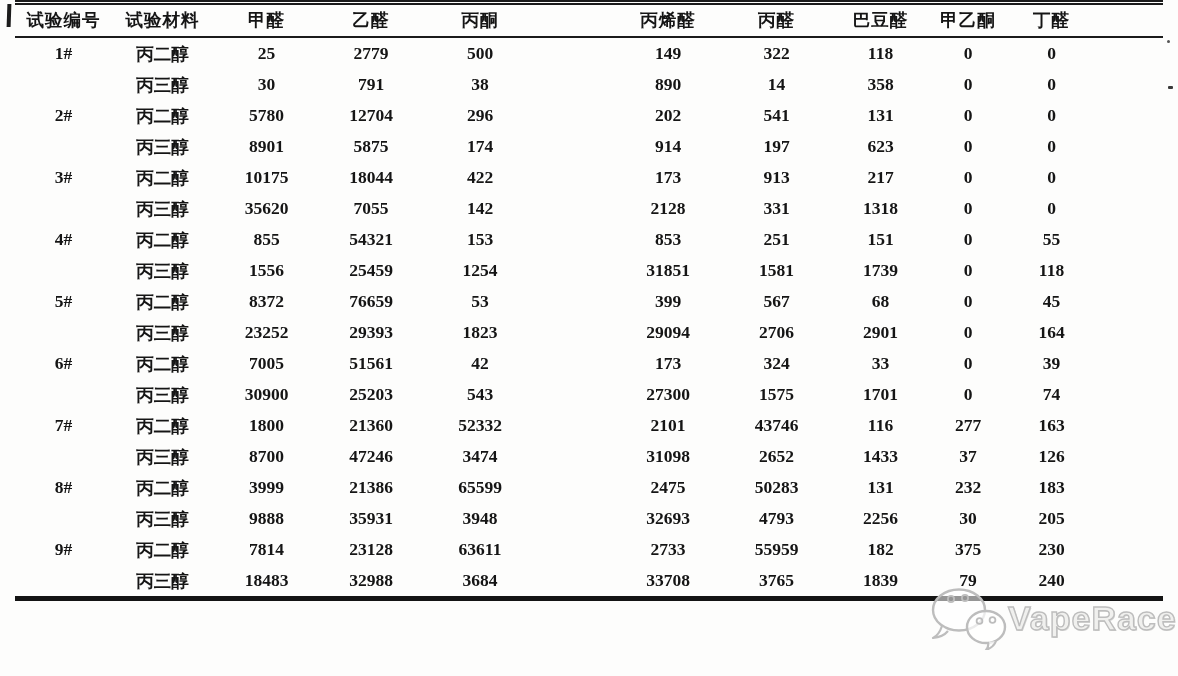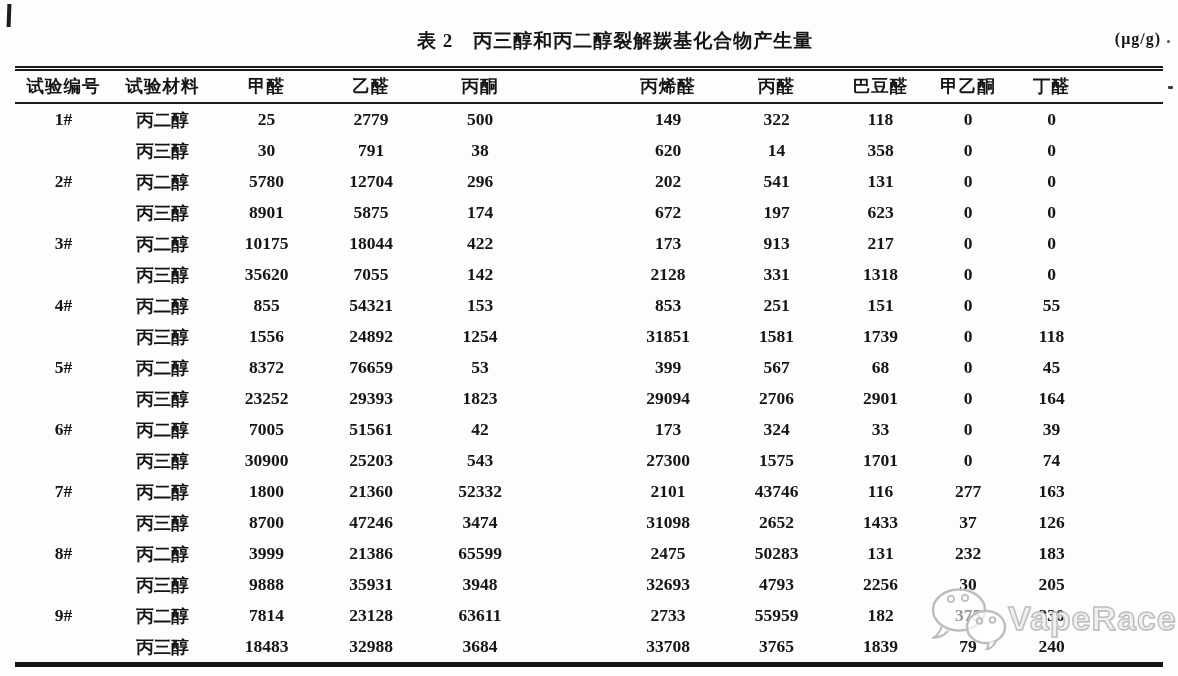--- a/index.html
+++ b/index.html
@@ -88,24 +88,20 @@
 </style>
 </head>
 <body>
 
 <div class="page">
 
   <div class="artifact-bar"></div>
   <div class="artifact-dot-a"></div>
   <div class="artifact-dot-b"></div>
 
-  <div class="title-row">
-    <div class="table-title">表 2　丙三醇和丙二醇裂解羰基化合物产生量</div>
-    <div class="unit">(μg/g)</div>
-  </div>
 
   <table class="data-table">
     <colgroup id="colgroup">
         <col style="width: 97px;">
         <col style="width: 101px;">
         <col style="width: 107px;">
         <col style="width: 102px;">
         <col style="width: 140px;">
         <col style="width: 162px;">
         <col style="width: 105px;">
@@ -139,21 +135,21 @@
           <td>118</td>
           <td>0</td>
           <td>0</td>
         </tr>
         <tr>
           <td></td>
           <td>丙三醇</td>
           <td>30</td>
           <td>791</td>
           <td>38</td>
-          <td>620</td>
+          <td>890</td>
           <td>14</td>
           <td>358</td>
           <td>0</td>
           <td>0</td>
         </tr>
         <tr>
           <td>2#</td>
           <td>丙二醇</td>
           <td>5780</td>
           <td>12704</td>
@@ -163,21 +159,21 @@
           <td>131</td>
           <td>0</td>
           <td>0</td>
         </tr>
         <tr>
           <td></td>
           <td>丙三醇</td>
           <td>8901</td>
           <td>5875</td>
           <td>174</td>
-          <td>672</td>
+          <td>914</td>
           <td>197</td>
           <td>623</td>
           <td>0</td>
           <td>0</td>
         </tr>
         <tr>
           <td>3#</td>
           <td>丙二醇</td>
           <td>10175</td>
           <td>18044</td>
@@ -209,21 +205,21 @@
           <td>853</td>
           <td>251</td>
           <td>151</td>
           <td>0</td>
           <td>55</td>
         </tr>
         <tr>
           <td></td>
           <td>丙三醇</td>
           <td>1556</td>
-          <td>24892</td>
+          <td>25459</td>
           <td>1254</td>
           <td>31851</td>
           <td>1581</td>
           <td>1739</td>
           <td>0</td>
           <td>118</td>
         </tr>
         <tr>
           <td>5#</td>
           <td>丙二醇</td>

